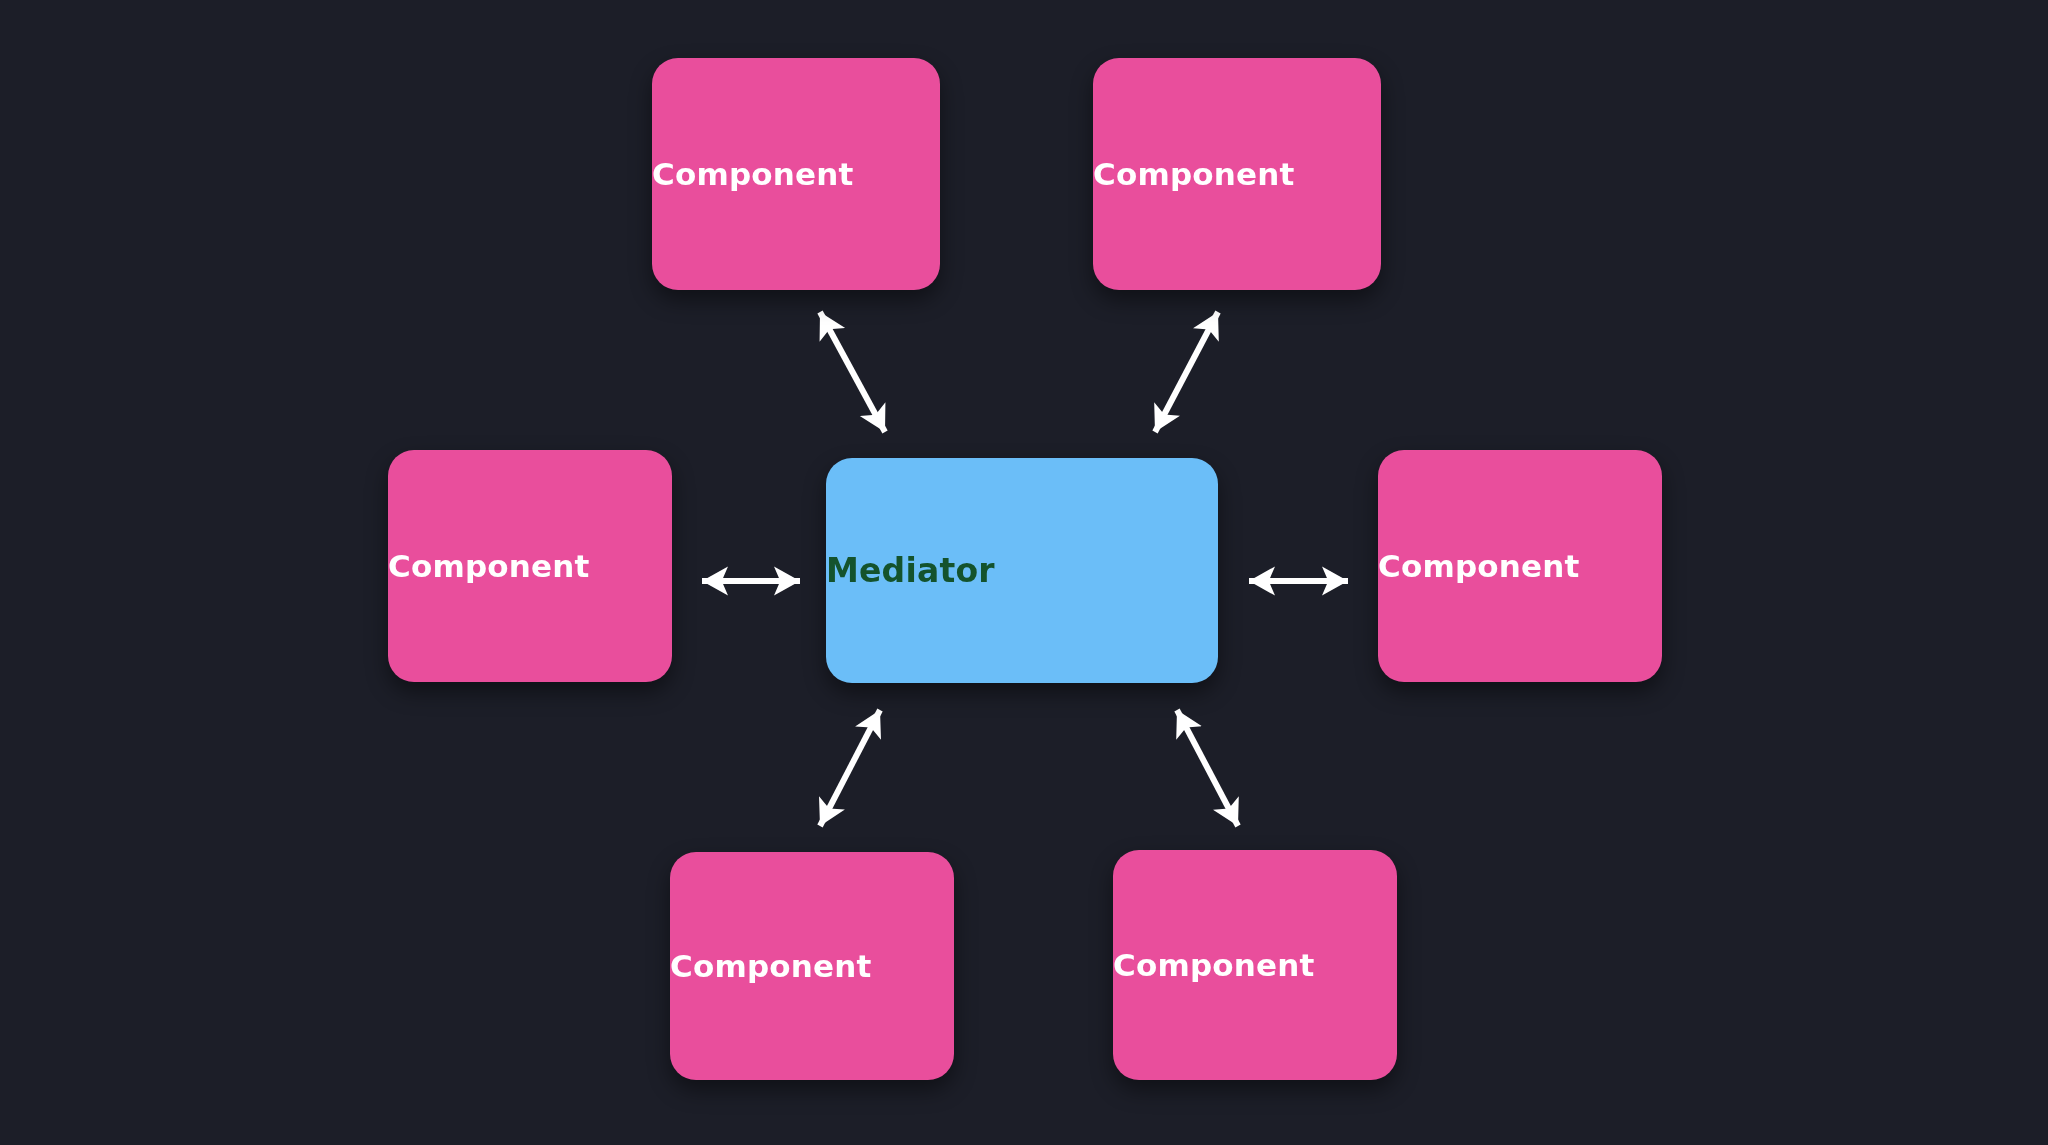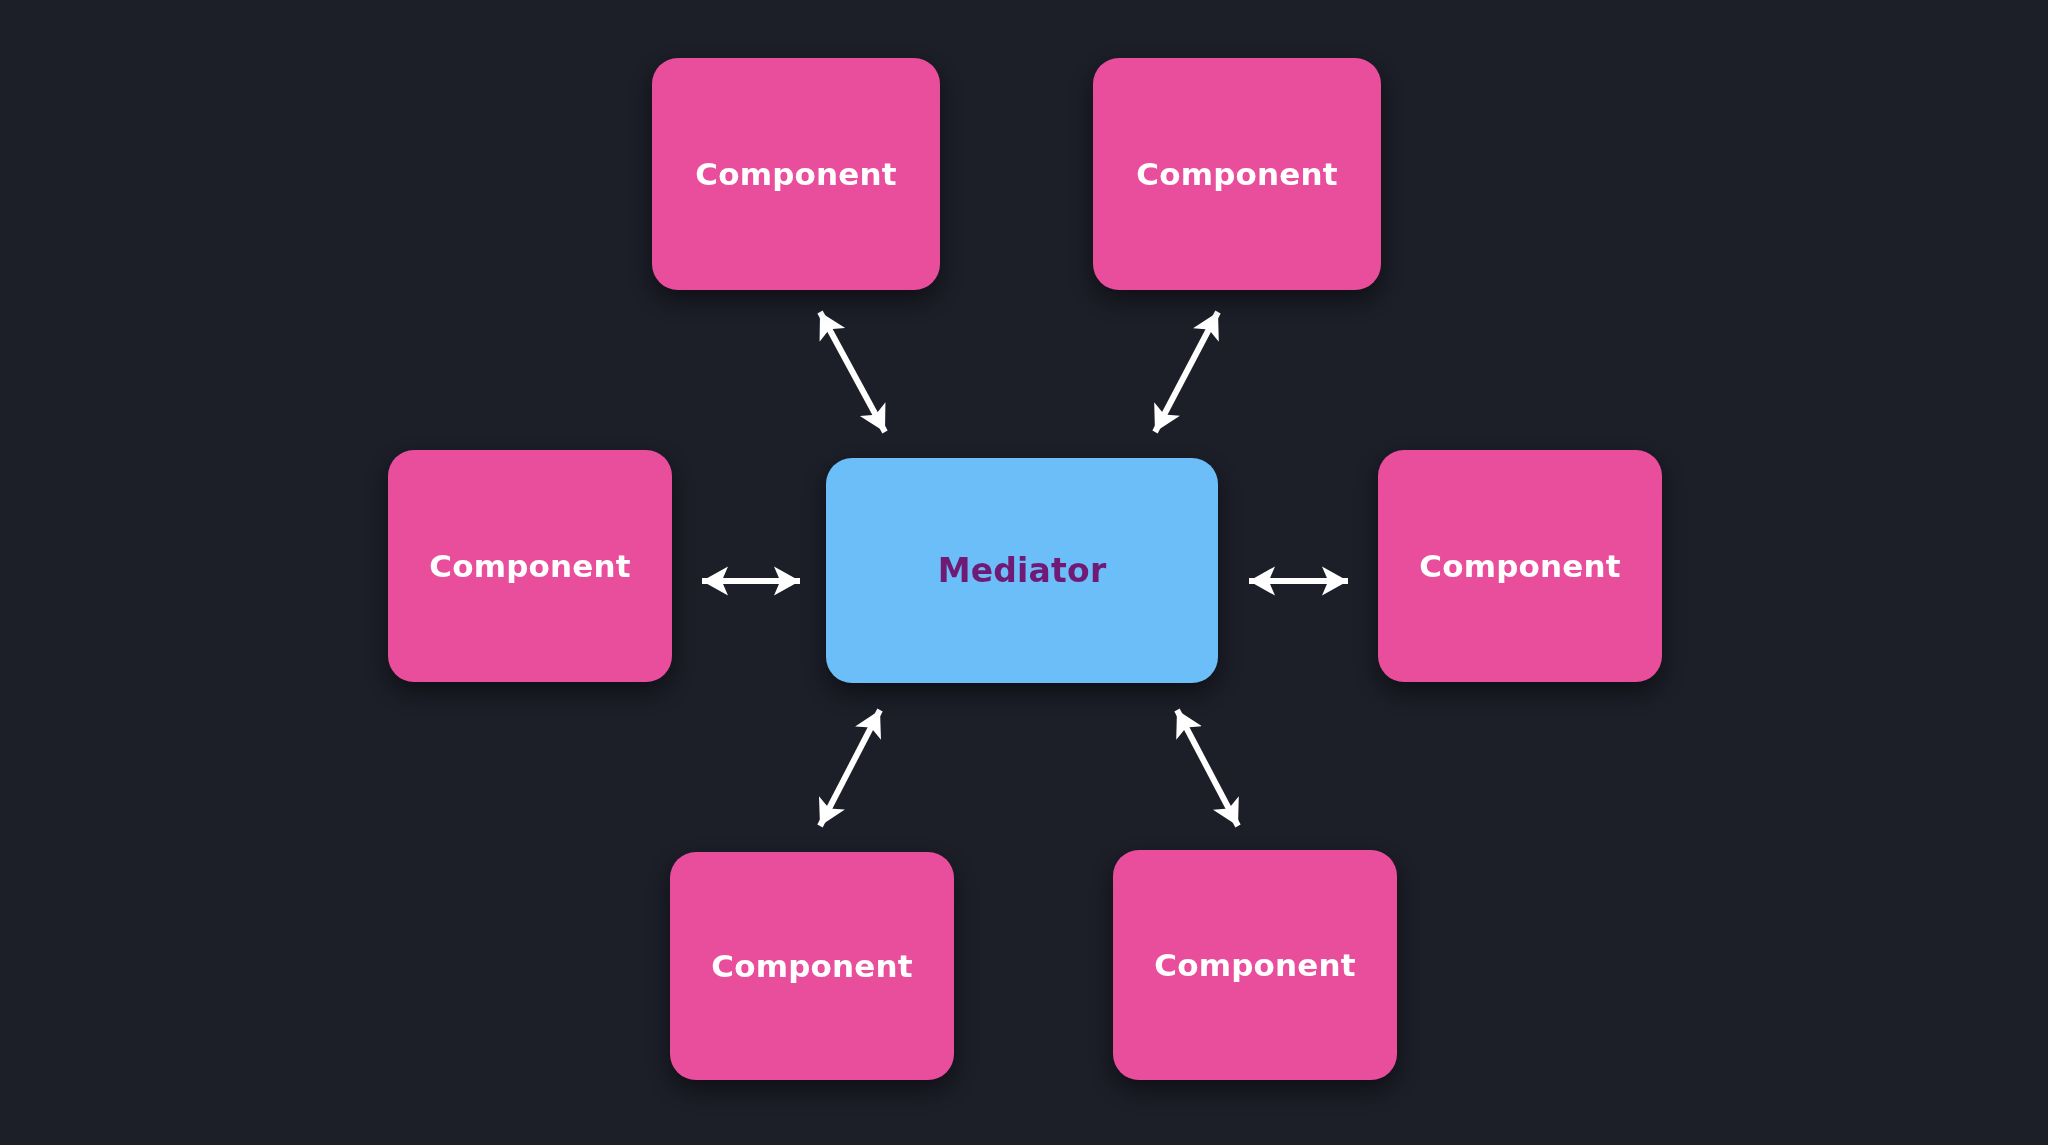--- a/index.html
+++ b/index.html
@@ -12,21 +12,20 @@
     width: 2048px;
     height: 1145px;
     background: #1c1e28;
     overflow: hidden;
     font-family: "DejaVu Sans", "Liberation Sans", sans-serif;
   }
   .node {
     position: absolute;
     display: flex;
     align-items: center;
-    justify-content: center;
     border-radius: 26px;
     box-shadow: 0 10px 22px rgba(0,0,0,0.45);
     box-sizing: border-box;
   }
   .node-label {
     color: #ffffff;
     font-size: 31px;
     font-weight: bold;
     letter-spacing: 0.2px;
     line-height: 1;
@@ -73,21 +72,21 @@
       <div class="node" style="left: 652px; top: 58px; width: 288px; height: 232px; background: rgb(233, 78, 156);">
         <span class="node-label" style="color: rgb(255, 255, 255);">Component</span>
       </div>
       <div class="node" style="left: 1093px; top: 58px; width: 288px; height: 232px; background: rgb(233, 78, 156);">
         <span class="node-label" style="color: rgb(255, 255, 255);">Component</span>
       </div>
       <div class="node" style="left: 388px; top: 450px; width: 284px; height: 232px; background: rgb(233, 78, 156);">
         <span class="node-label" style="color: rgb(255, 255, 255);">Component</span>
       </div>
       <div class="node mediator" style="left: 826px; top: 458px; width: 392px; height: 225px; background: rgb(107, 190, 248);">
-        <span class="node-label" style="color: #701a75;">Mediator</span>
+        <span class="node-label" style="color: #14532d;">Mediator</span>
       </div>
       <div class="node" style="left: 1378px; top: 450px; width: 284px; height: 232px; background: rgb(233, 78, 156);">
         <span class="node-label" style="color: rgb(255, 255, 255);">Component</span>
       </div>
       <div class="node" style="left: 670px; top: 852px; width: 284px; height: 228px; background: rgb(233, 78, 156);">
         <span class="node-label" style="color: rgb(255, 255, 255);">Component</span>
       </div>
       <div class="node" style="left: 1113px; top: 850px; width: 284px; height: 230px; background: rgb(233, 78, 156);">
         <span class="node-label" style="color: rgb(255, 255, 255);">Component</span>
       </div>

